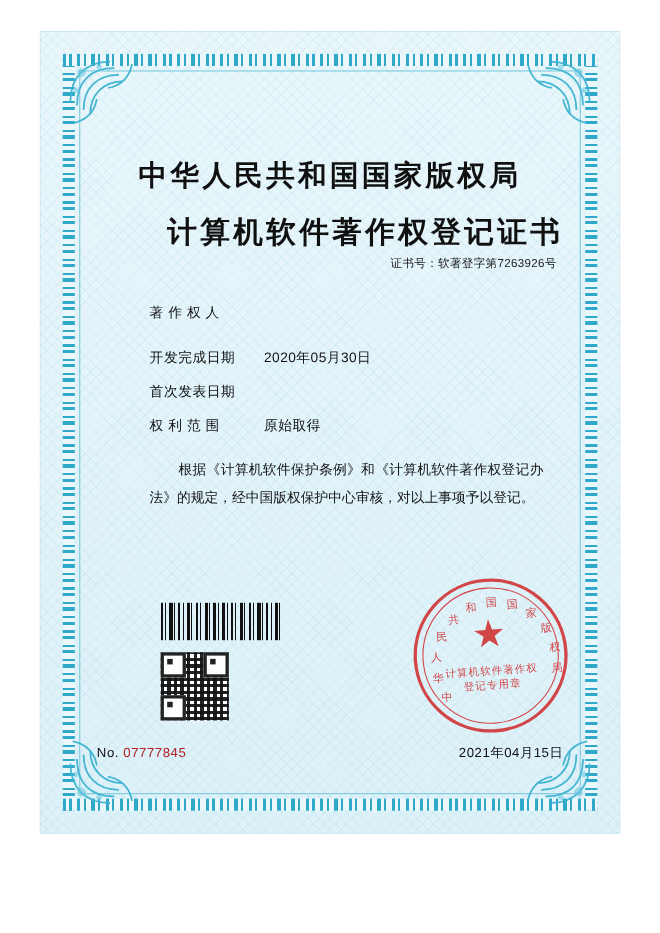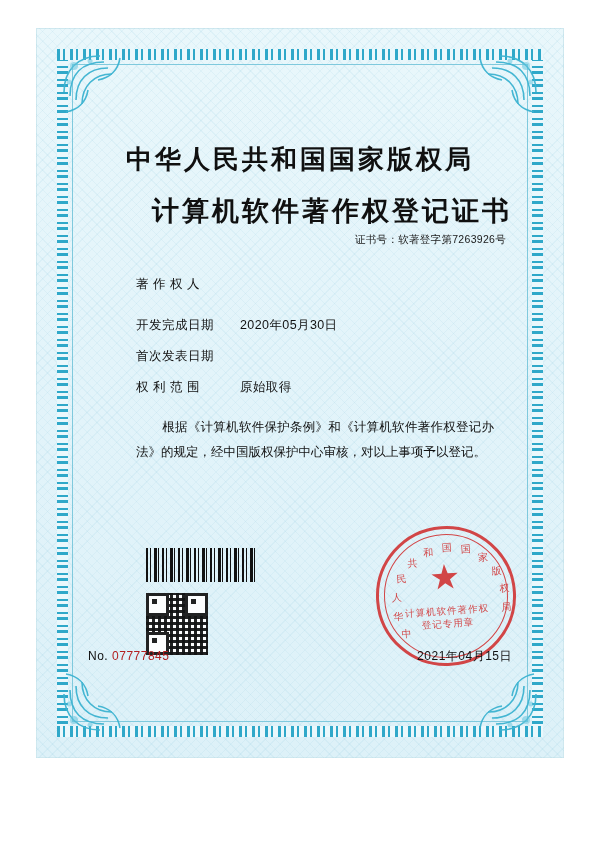--- a/index.html
+++ b/index.html
@@ -253,21 +253,21 @@
     font-size: 10px;
     font-family: "DejaVu Serif", "Liberation Serif", serif;
     transform-origin: 0 0;
   }
 
   
   .footer {
     position: absolute;
     left: 52px;
     right: 52px;
-    top: 620px;
+    top: 648px;
     display: flex;
     justify-content: space-between;
     align-items: baseline;
     font-size: 12px;
     color: #111;
   }
   .footer .serial { color: #b32020; letter-spacing: 0.5px; }
   .footer .serial .pfx { color: #111; }
   .footer .issue-date { letter-spacing: 0.5px; }
 </style>

